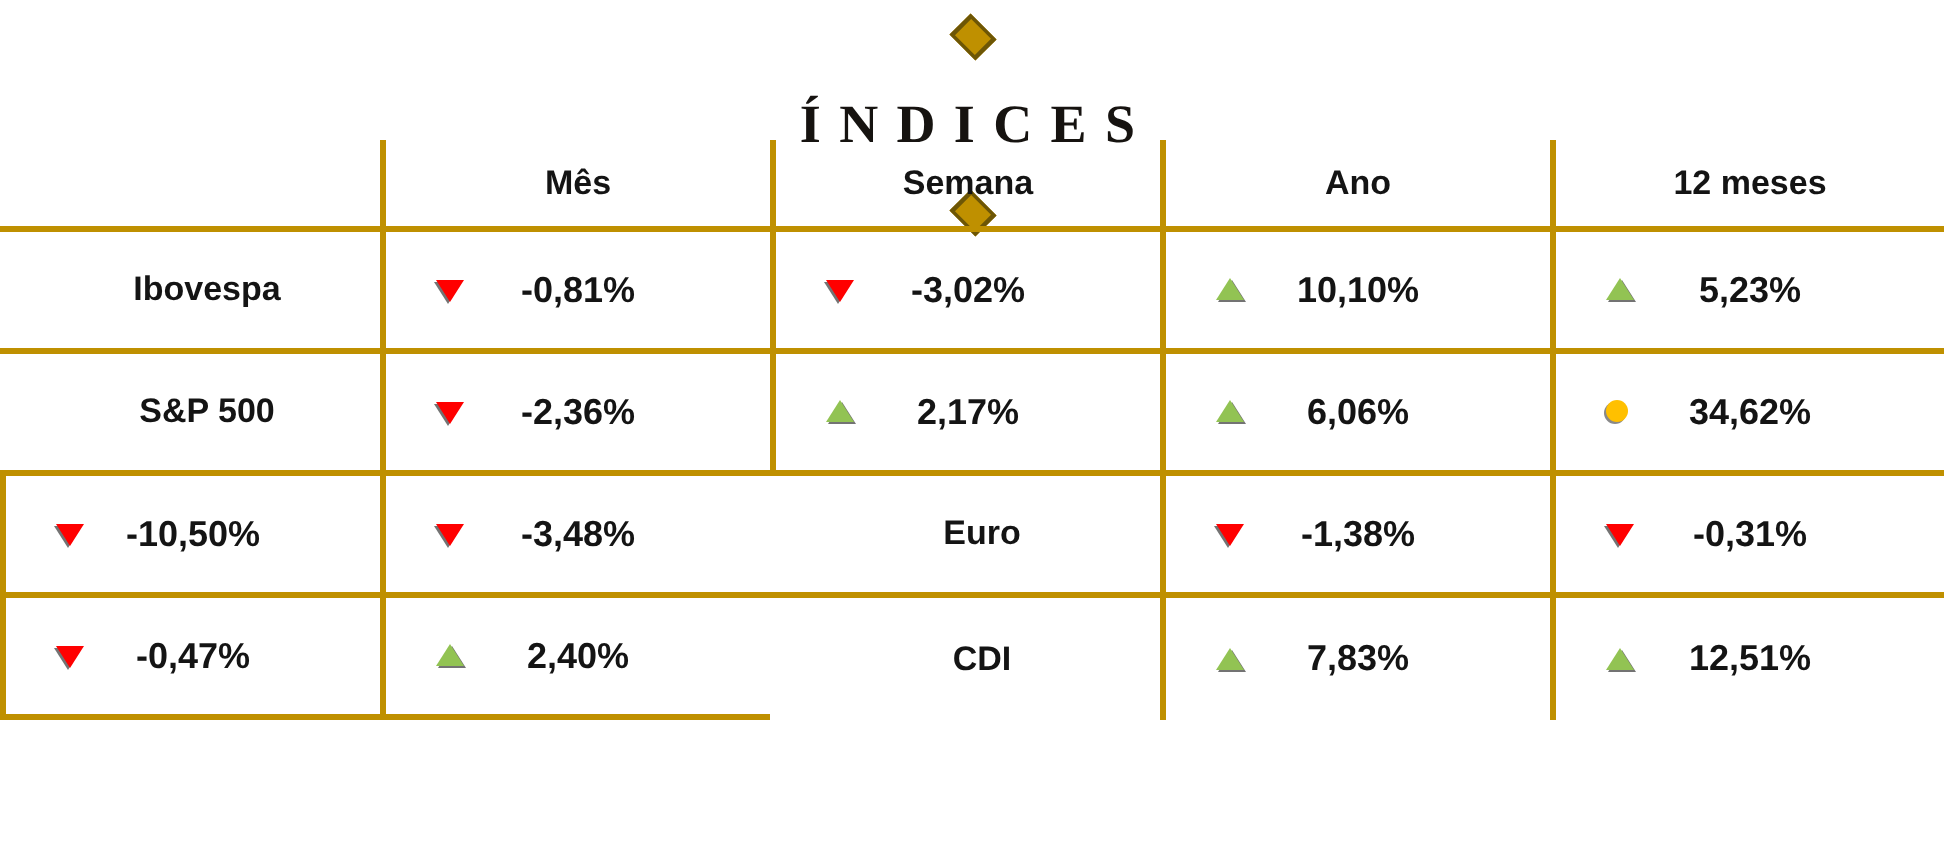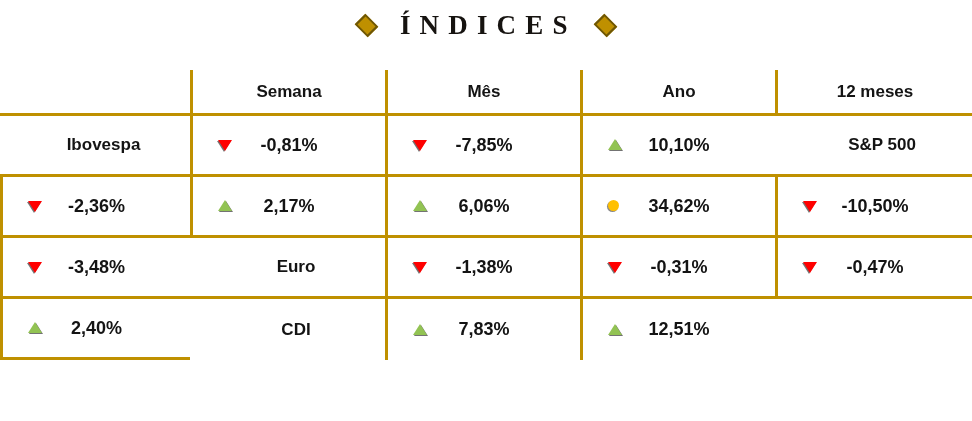--- a/index.html
+++ b/index.html
@@ -7,21 +7,21 @@
     position:relative;
     width:972px;height:421px;
     background:#ffffff;
     font-family:"Liberation Sans", sans-serif;
     color:#141414;
     overflow:hidden;
   }
   
   .title-bar{
     position:absolute;top:10px;left:0;width:100%;
-    display:flex;align-items:center;justify-content:center;gap:20px;
+    display:flex;align-items:center;justify-content:center;gap:20px;flex-direction:column;
   }
   .title-text{
     font-family:"Liberation Serif", serif;
     font-weight:700;
     font-size:27px;
     letter-spacing:0.34em;
     color:#161310;
     text-indent:0.17em;
   }
   .diamond{
@@ -77,37 +77,41 @@
 <div id="canvas">
 
   <div class="title-bar">
     <span class="diamond"></span>
     <span class="title-text">ÍNDICES</span>
     <span class="diamond"></span>
   </div>
 
   <div class="table">
     <div class="cell header row-b"></div>
+    <div class="cell header col-b row-b">Mês</div>
     <div class="cell header col-b row-b">Semana</div>
-    <div class="cell header col-b row-b">Mês</div>
     <div class="cell header col-b row-b">Ano</div>
     <div class="cell header col-b row-b">12 meses</div>
 
     <div class="cell rowlabel row-b">Ibovespa</div>
     <div class="cell value col-b row-b">
       <span class="icon icon-down"></span>
       <span class="val">-0,81%</span>
     </div>
     <div class="cell value col-b row-b">
       <span class="icon icon-down"></span>
-      <span class="val">-7,85%</span>
+      <span class="val">-3,02%</span>
     </div>
     <div class="cell value col-b row-b">
       <span class="icon icon-up"></span>
       <span class="val">10,10%</span>
+    </div>
+    <div class="cell value col-b row-b">
+      <span class="icon icon-up"></span>
+      <span class="val">5,23%</span>
     </div>
 
     <div class="cell rowlabel row-b">S&amp;P 500</div>
     <div class="cell value col-b row-b">
       <span class="icon icon-down"></span>
       <span class="val">-2,36%</span>
     </div>
     <div class="cell value col-b row-b">
       <span class="icon icon-up"></span>
       <span class="val">2,17%</span>

